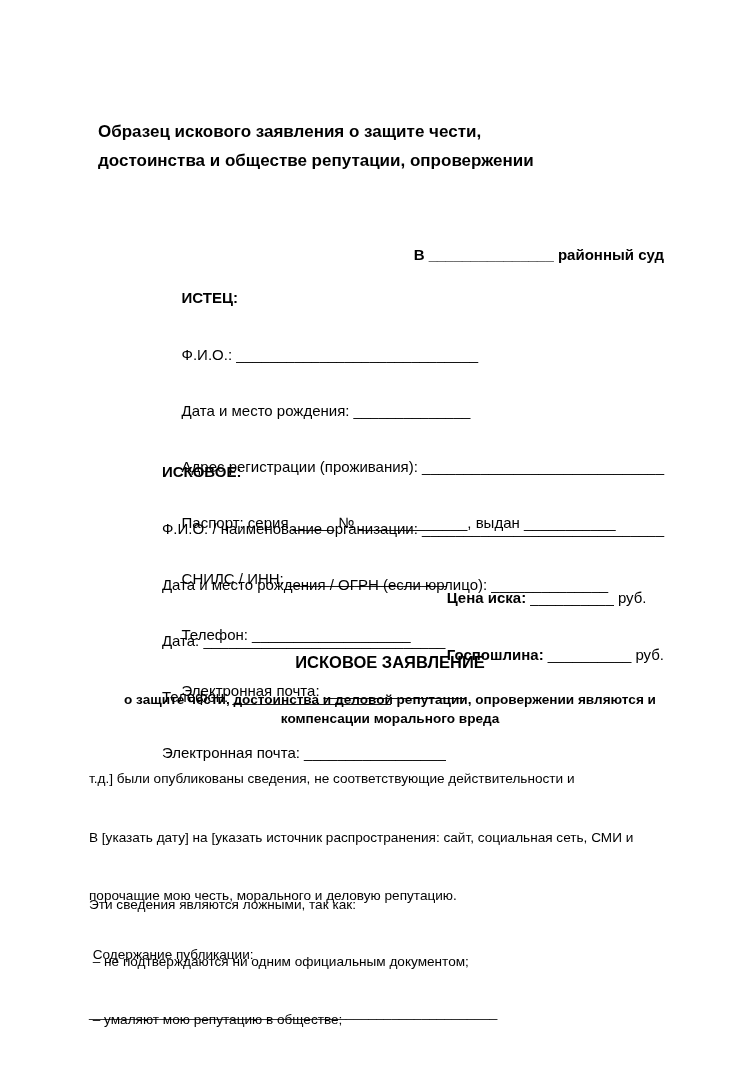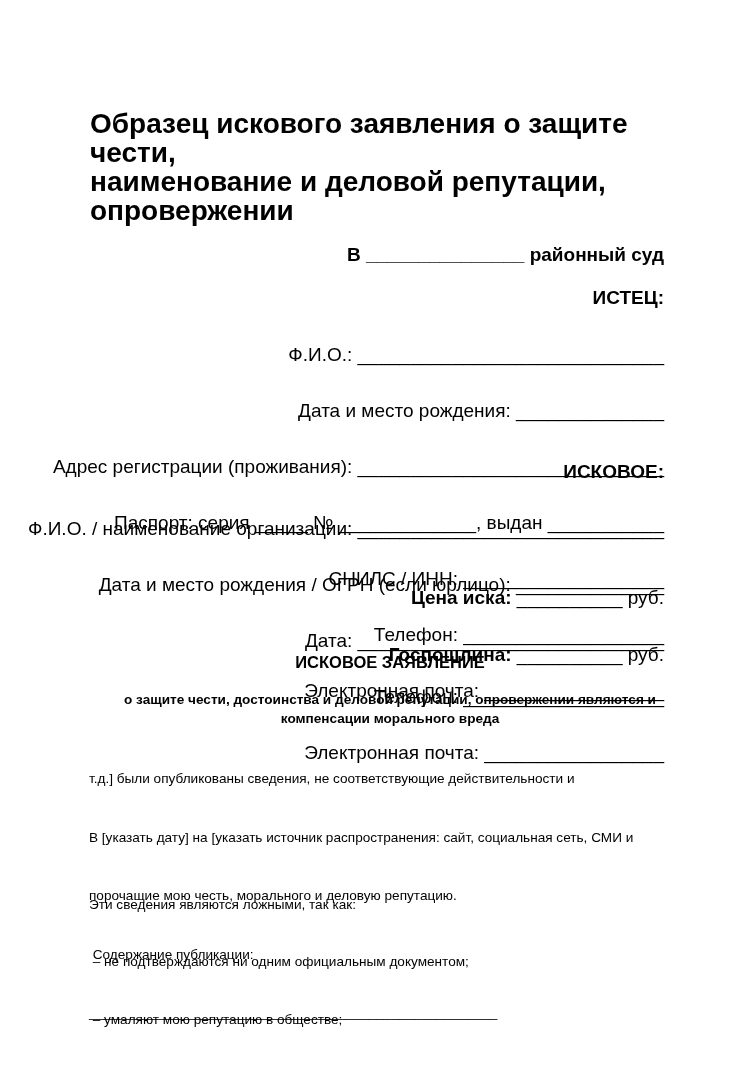--- a/index.html
+++ b/index.html
@@ -2,43 +2,43 @@
 <html><head>
 <meta charset="utf-8">
 <style>
   html, body { margin: 0; padding: 0; background: #ffffff; }
   body {
     width: 753px; height: 1065px; position: relative; overflow: hidden;
     font-family: "Liberation Sans", sans-serif; color: #000000;
   }
   .title {
     position: absolute; left: 90px; top: 109px; width: 580px;
-    font-size: 28px; font-weight: bold; line-height: 29px; margin: 0;
+    font-size: 17px; font-weight: bold; line-height: 29px; margin: 8px;
   }
   .right-block {
-    position: absolute; right: 89px; text-align: right;
-    font-size: 19px; line-height: 18.7px; white-space: pre;
+    position: absolute; right: 89px; 
+    font-size: 15px; line-height: 18.7px; white-space: pre;
   }
   .b { font-weight: bold; }
   .line { display: block; }
   .center {
     position: absolute; left: 90px; width: 576px; text-align: center;
     font-weight: bold; margin: 12px;
   }
   .body-text {
     position: absolute; left: 89px; width: 590px;
     font-size: 13.6px; line-height: 19.5px; white-space: pre;
   }
 </style>
 </head>
 <body>
 
 <h1 class="title">
   <span class="line">Образец искового заявления о защите чести,</span>
-  <span class="line">наименование и деловой репутации, опровержении</span>
+  <span class="line">достоинства и обществе репутации, опровержении</span>
 </h1>
 
 <div class="right-block" style="top:209px;">
   <span class="line b">В _______________ районный суд</span>
 </div>
 
 <div class="right-block" style="top:252px;">
   <span class="line b">ИСТЕЦ:</span>
   <span class="line">Ф.И.О.: _____________________________</span>
   <span class="line">Дата и место рождения: ______________</span>

